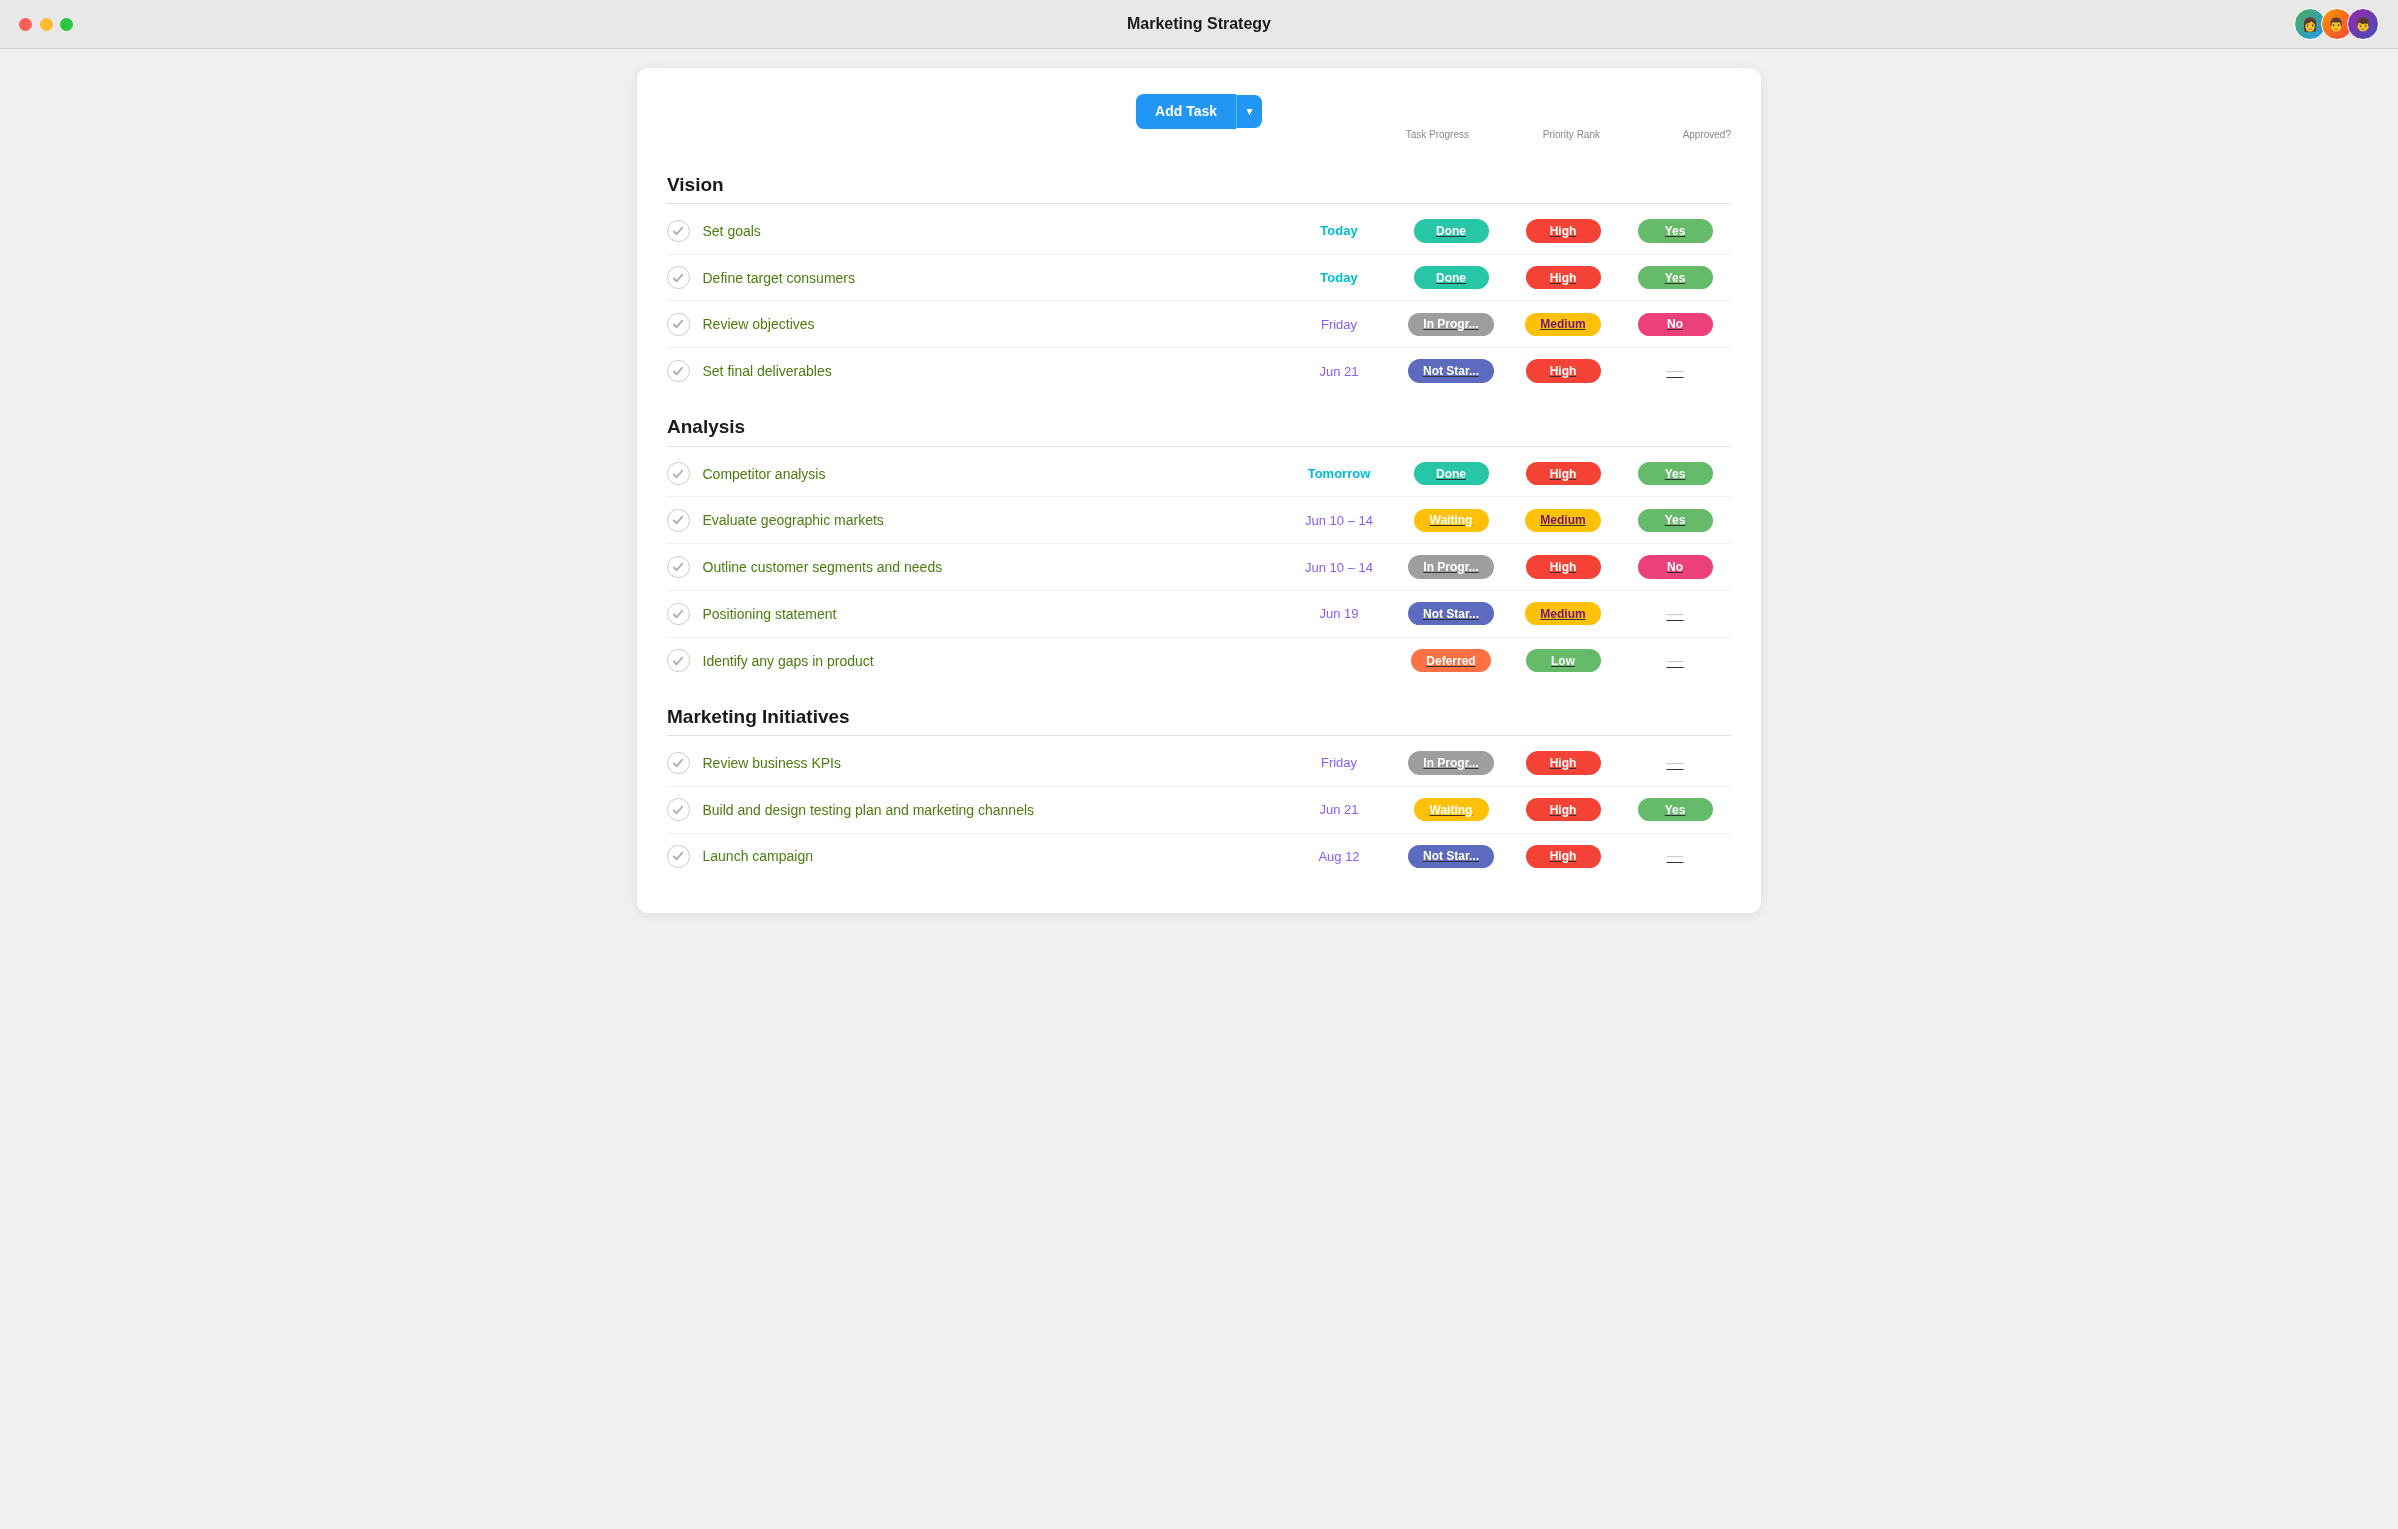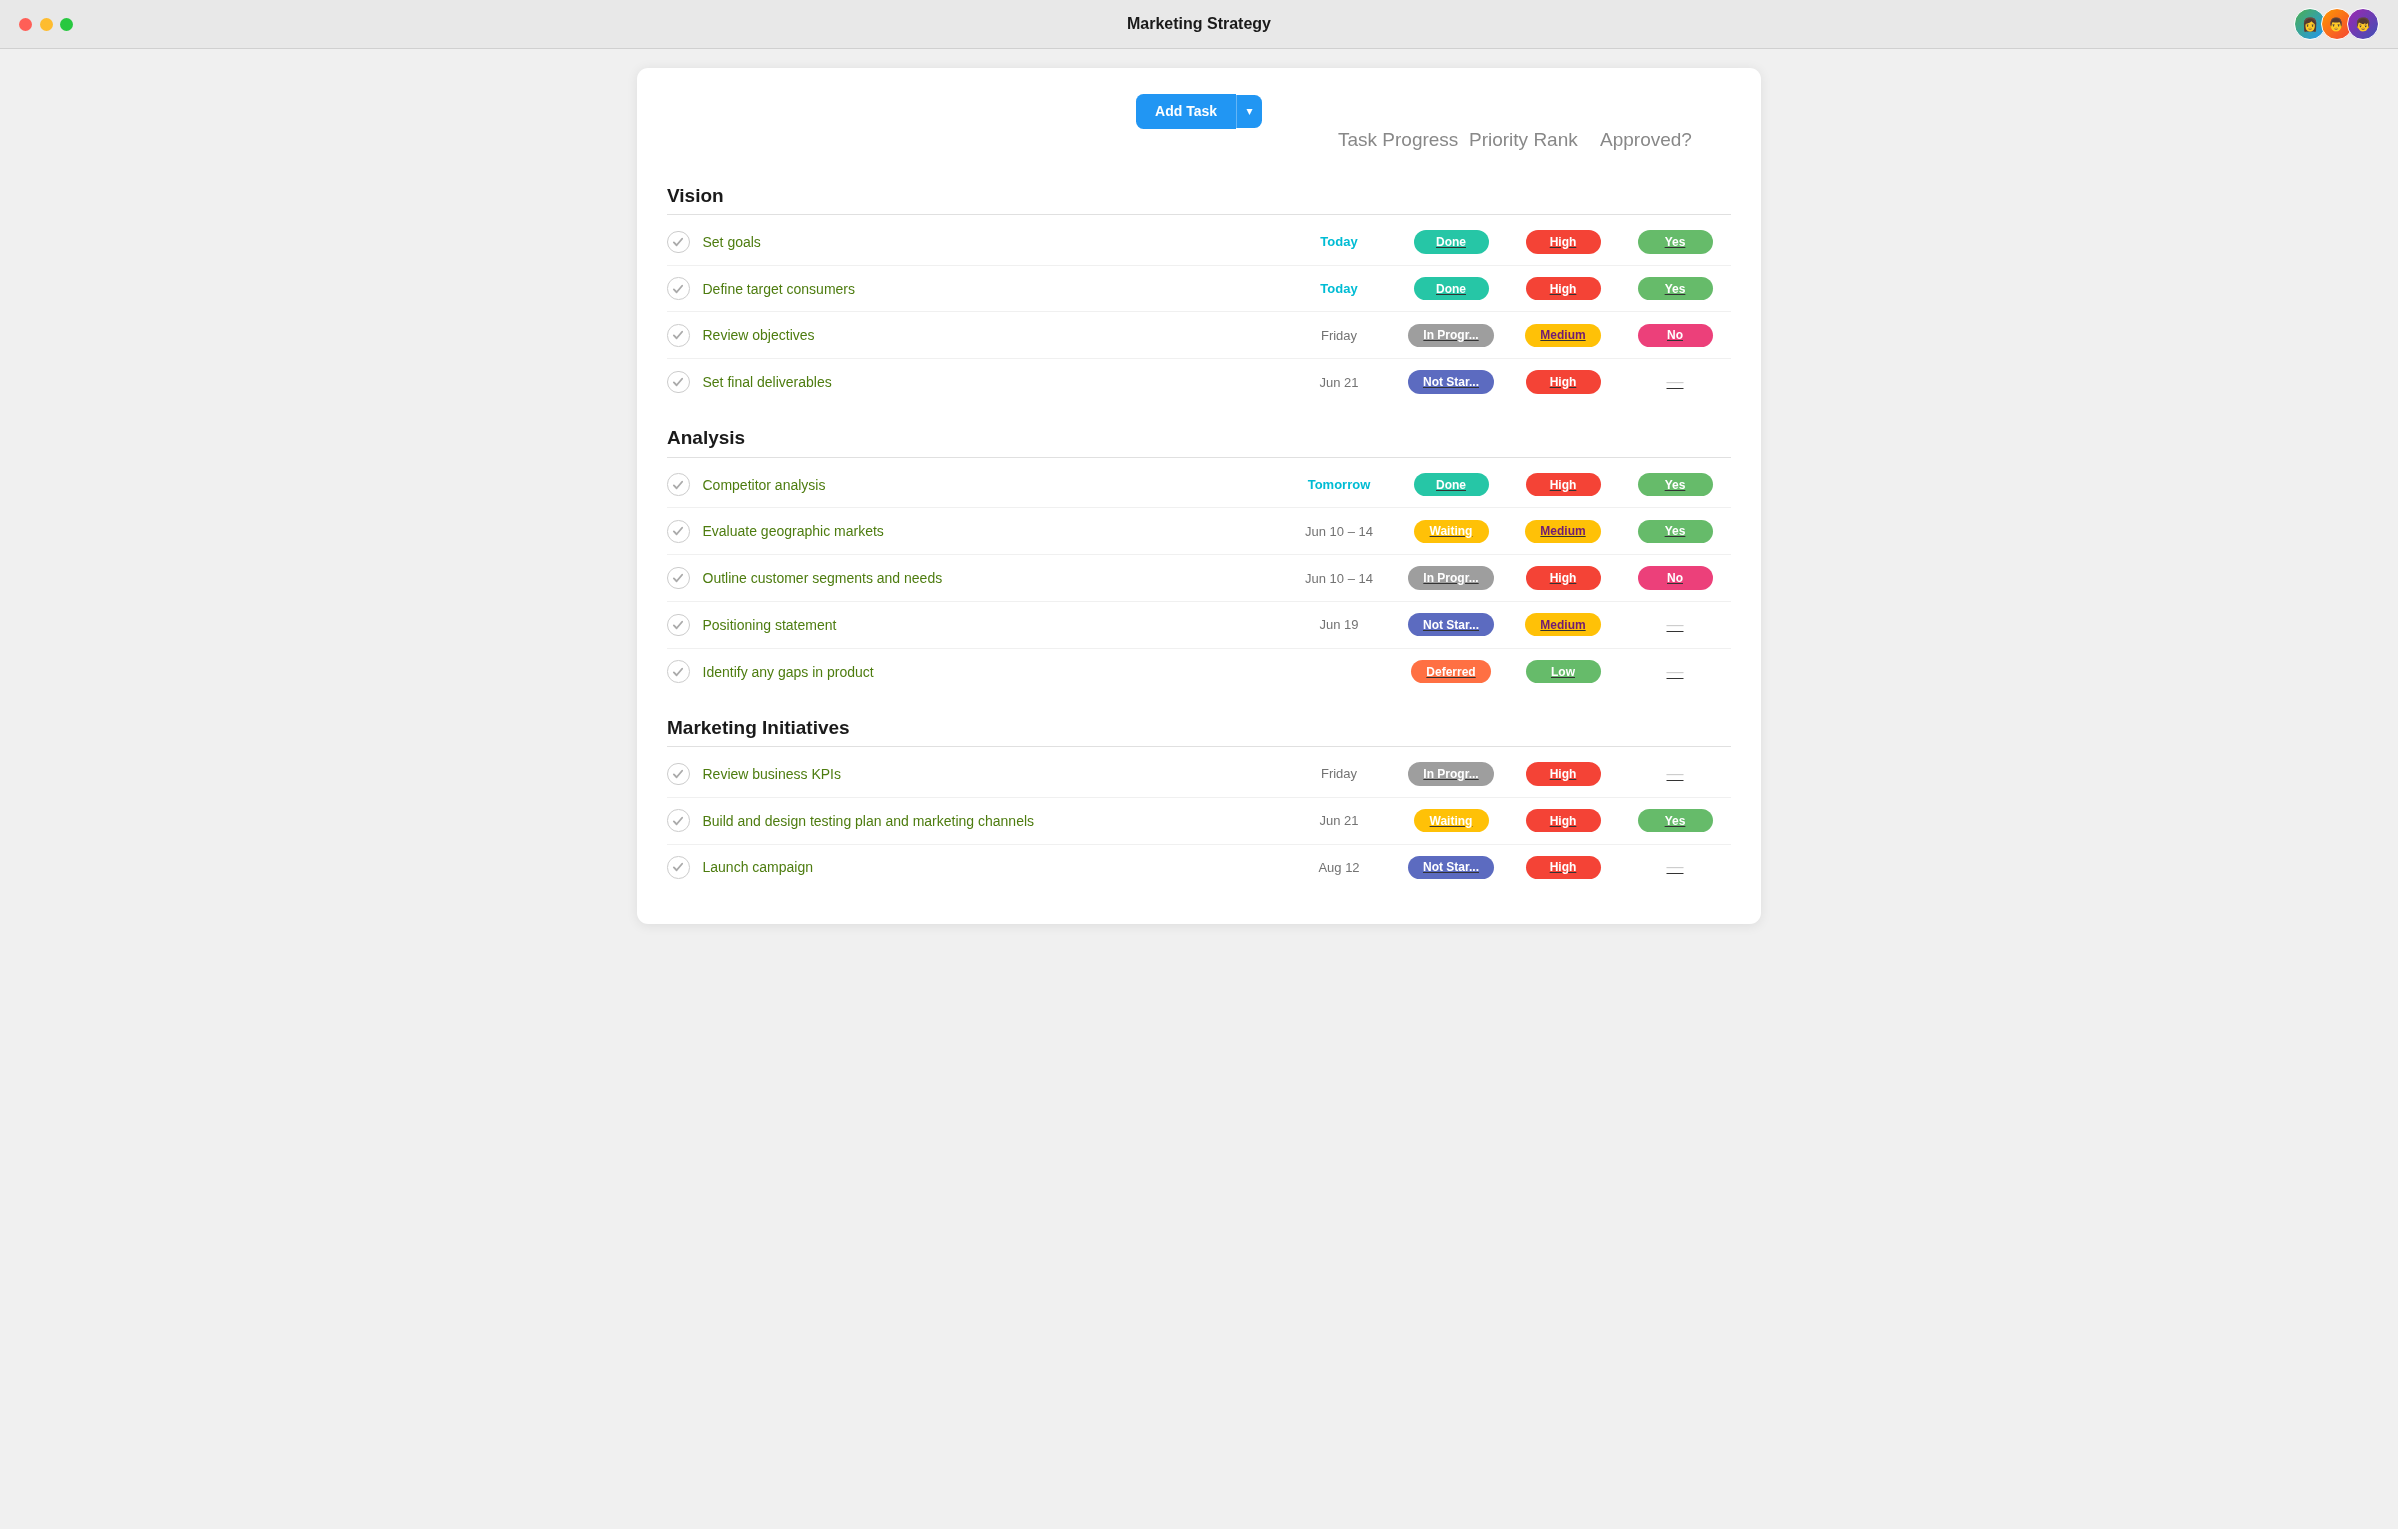--- a/index.html
+++ b/index.html
@@ -109,25 +109,25 @@
       cursor: pointer;
       border-left: 0.9px solid rgba(255,255,255,0.3);
     }
     .column-headers {
       display: flex;
       gap: 0;
       margin-left: auto;
       align-items: center;
     }
     .col-header {
-      font-size: 19px;
+      font-size: 10px;
       color: #888;
       font-weight: 500;
       width: 131px;
-      text-align: left;
+      text-align: right;
     }
     .section {
       margin-bottom: 7.5px;
     }
     .section-header {
       display: flex;
       align-items: center;
       padding: 15px 0 7.5px 0;
       border-bottom: 1.4px solid #e0e0e0;
       margin-bottom: 3.7px;
@@ -161,21 +161,21 @@
     }
     .task-name {
       flex: 1;
       font-size: 14px;
       color: #4d7c0f;
     }
     .task-date {
       width: 112px;
       text-align: center;
       font-size: 13px;
-      color: #737373;
+      color: #8b5cf6;
     }
     .task-date.today { color: #00BCD4; font-weight: 600; }
     .task-date.tomorrow { color: #00BCD4; font-weight: 600; }
     .task-cols {
       display: flex;
       align-items: center;
       gap: 0;
       text-decoration: underline;
     }
     .task-badge {

